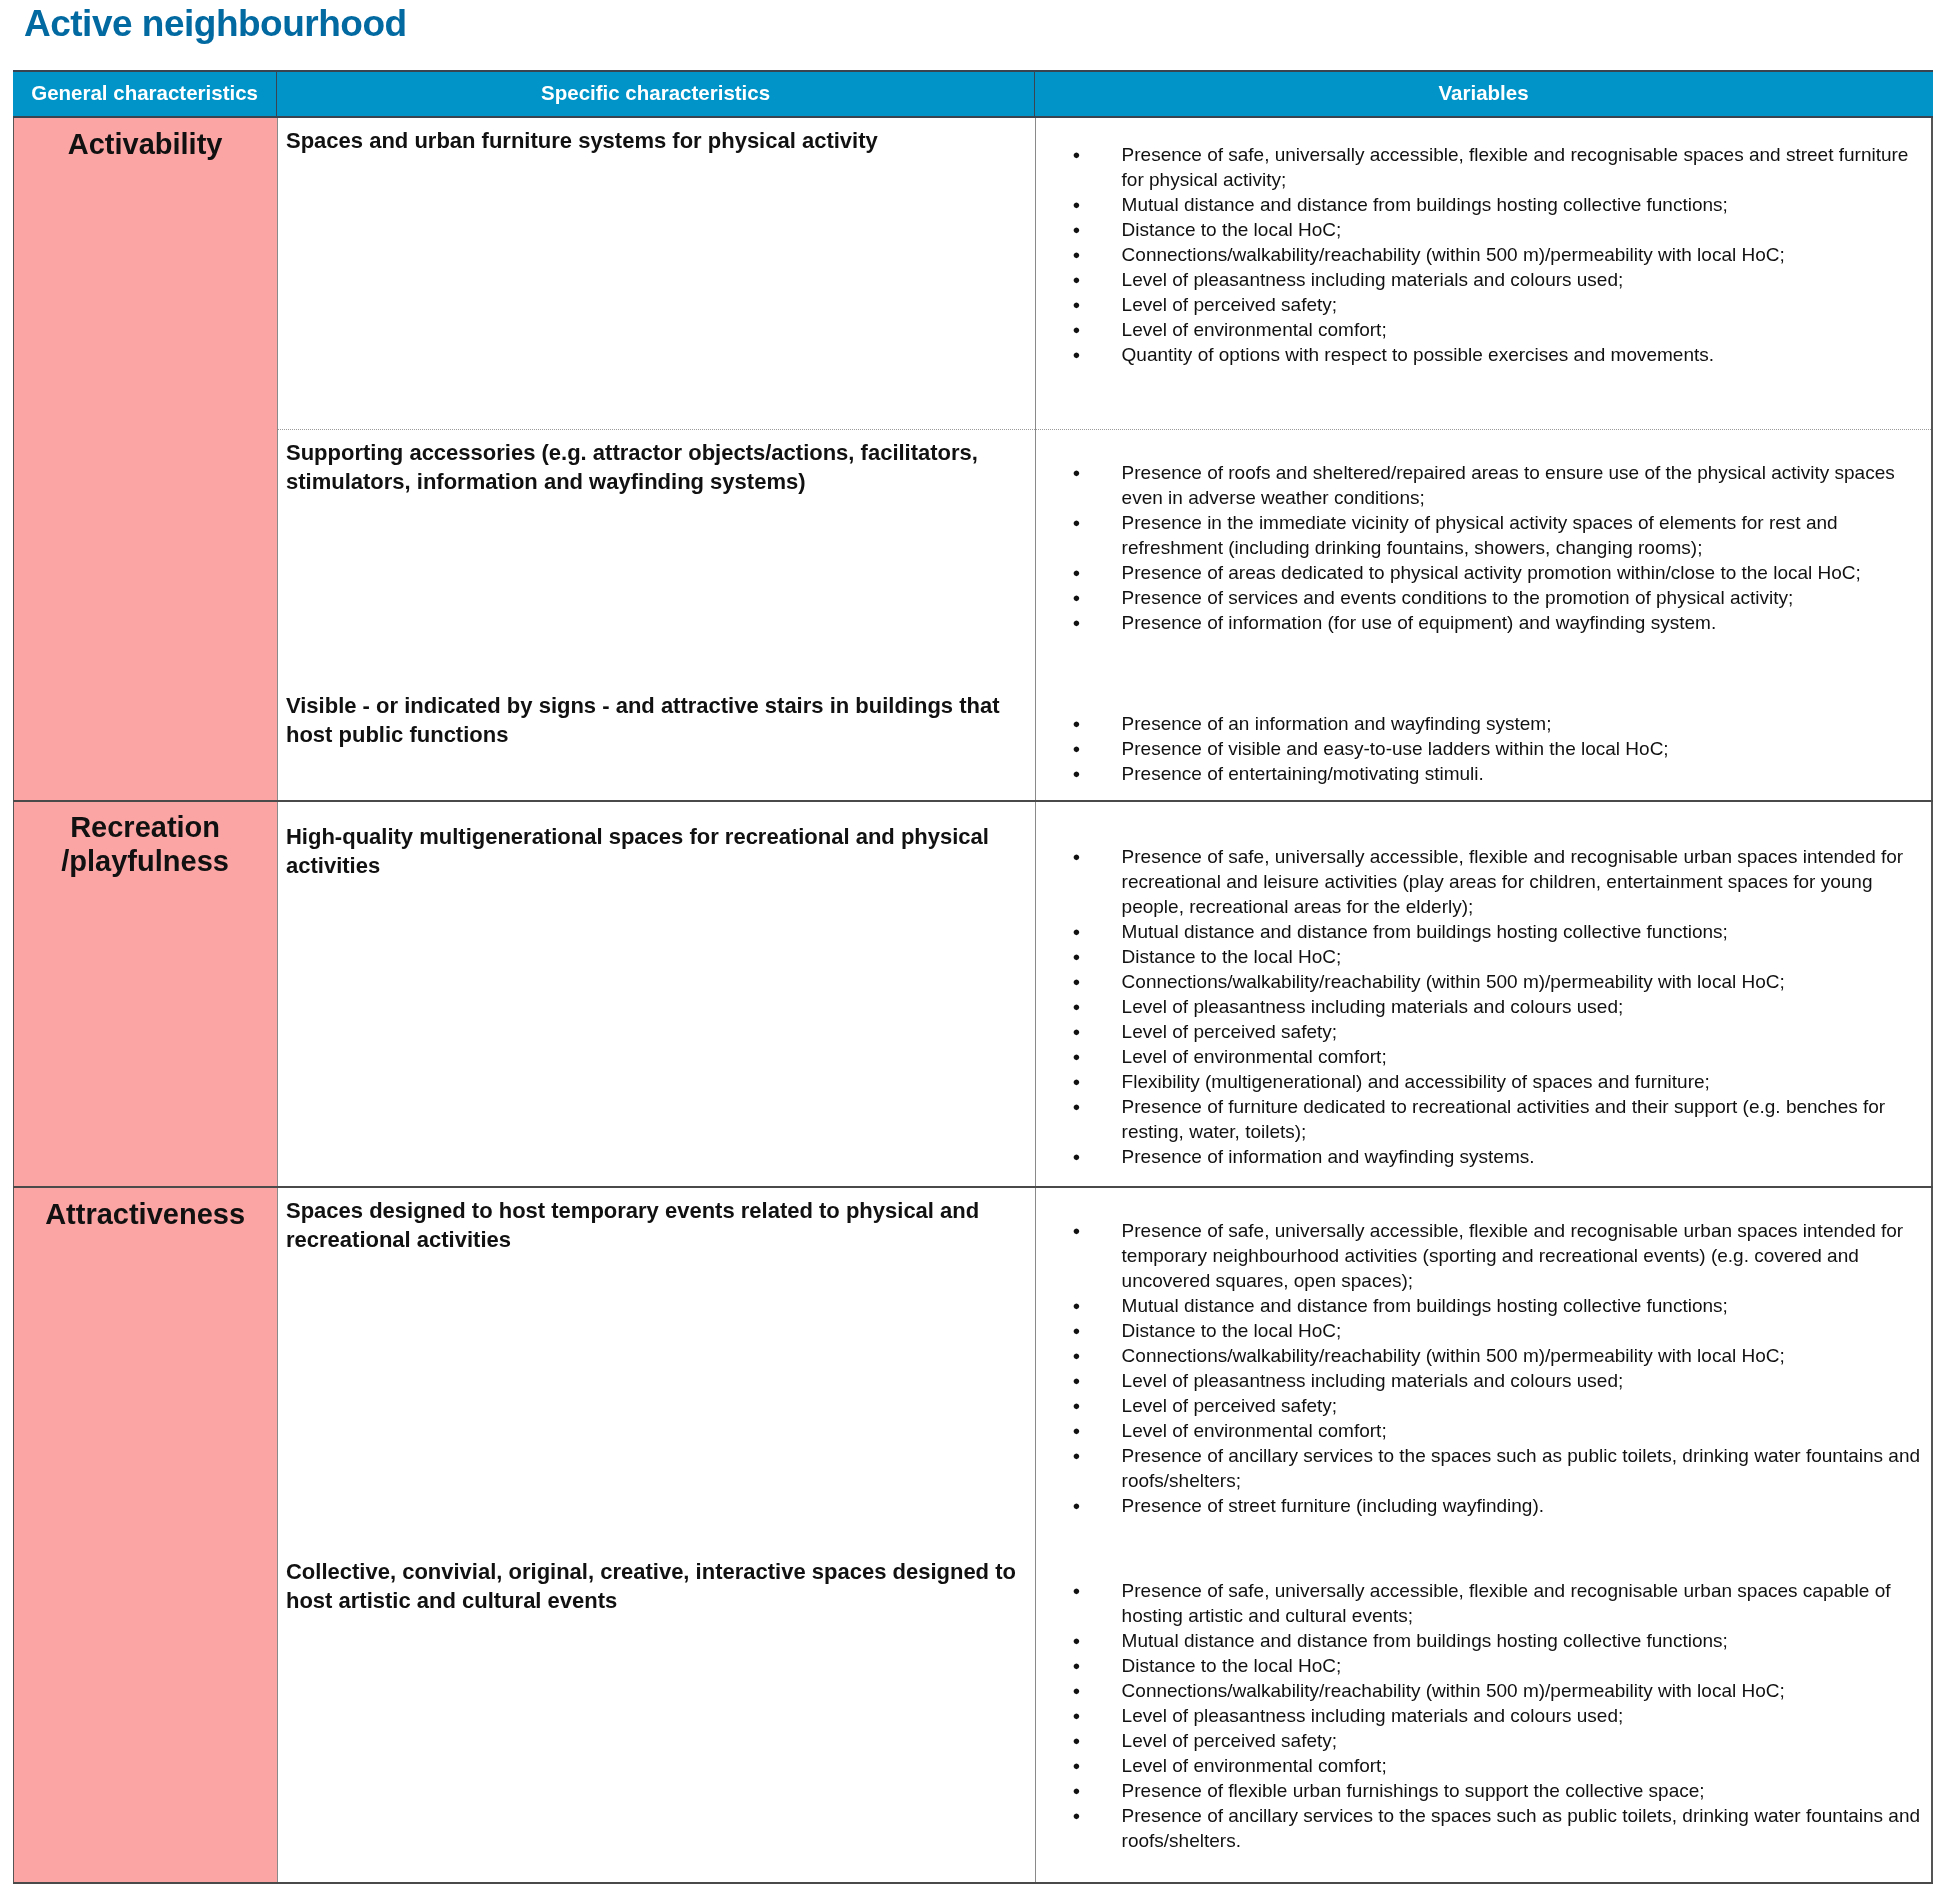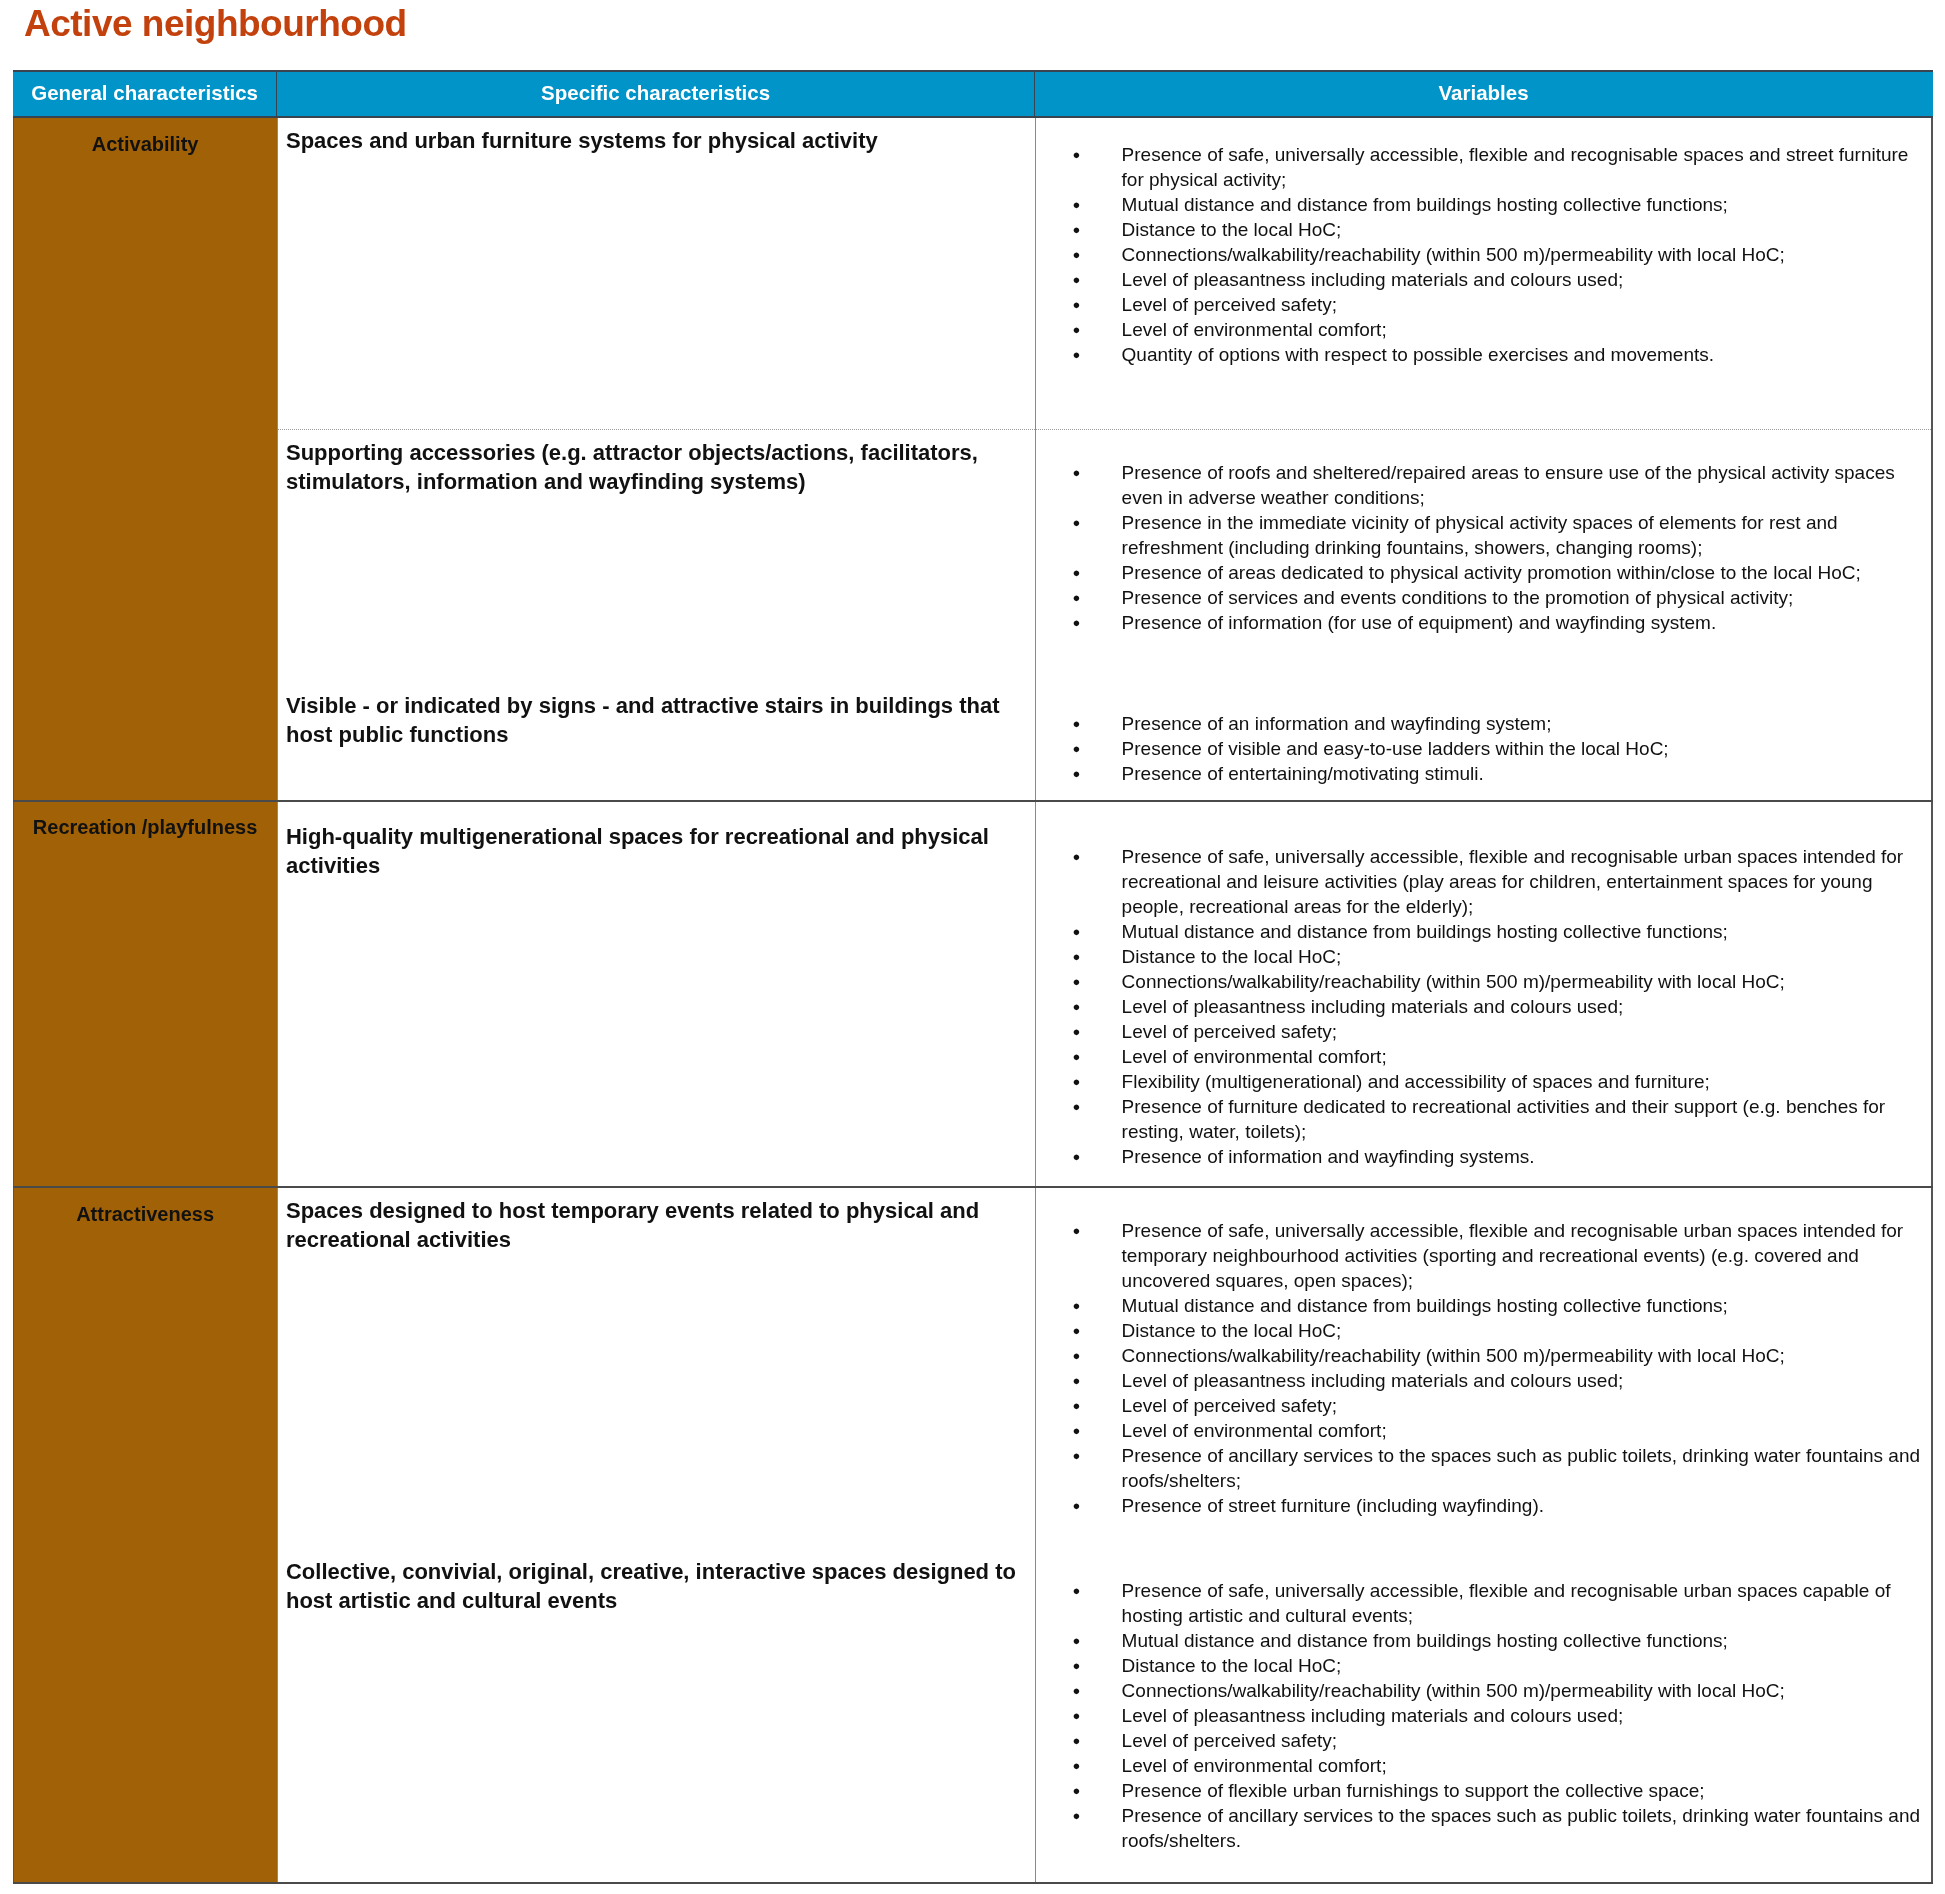--- a/index.html
+++ b/index.html
@@ -1,26 +1,26 @@
 <!DOCTYPE html>
 <html style="font-size:7.5px"><head>
 <meta charset="utf-8">
 <style>
   html, body { margin:0; padding:0; background:#ffffff; }
   body { width:1946px; height:1895px; position:relative; overflow:hidden; font-family:"Liberation Sans", sans-serif; color:#111; }
-  .title { position:absolute; left:24px; top:2.8px; font-size:37px; font-weight:bold; letter-spacing:-0.5px; color:#c2410c; }
+  .title { position:absolute; left:24px; top:2.8px; font-size:37px; font-weight:bold; letter-spacing:-0.5px; color:#0369a1; }
   .table { position:absolute; left:12.6px; top:70px; width:1920px; }
   .hdr { position:relative; height:48px; background:#0094C8; border-top:2.8px solid #3a4450; border-bottom:2.8px solid #3a4450; box-sizing:border-box; color:#fff; font-weight:bold; font-size:20.5px;text-align:right; }
   .hdr .c { position:absolute; top:0; height:42px; display:flex; align-items:center; justify-content:center; }
   .c1 { left:0; width:264px; }
   .c2 { left:264px; width:758px; }
   .c3 { left:1022px; width:898px; }
   .vline { position:absolute; top:0; bottom:0; width:1.9px; background:#3a4450; }
   .section { position:relative; border-bottom:2.8px solid #4a4a4a; box-sizing:border-box; }
-  .section .gen { position:absolute; left:0; top:0; bottom:0; width:264px; background:#a16207; border-left:1.4px solid #555; box-sizing:border-box; text-align:center; font-weight:bold; font-size:20px; line-height:34px; padding-top:9.3px; }
+  .section .gen { position:absolute; left:0; top:0; bottom:0; width:264px; background:#fca5a5; border-left:1.4px solid #555; box-sizing:border-box; text-align:center; font-weight:bold; font-size:29px; line-height:34px; padding-top:9.3px; }
   .section .divL { position:absolute; left:264px; top:0; bottom:0; width:1.4px; background:#8a8a8a; }
   .section .divR { position:absolute; left:1022px; top:0; bottom:0; width:1.4px; background:#8a8a8a; }
   .section .edgeR { position:absolute; right:0; top:0; bottom:0; width:1.9px; background:#555; }
   .sub { position:absolute; left:265px; right:1.9px; }
   .sub .spec { position:absolute; left:8.4px; top:8.4px; width:737px; font-weight:bold; font-size:22px; line-height:29px; }
   .sub .vars { position:absolute; left:769px; right:9.3px; margin:0; padding:0; list-style:none; font-size:19px; line-height:25px; }
   .sub .vars li { position:relative; padding-left:75px; }
   .sub .vars li::before { content:"\25CF"; position:absolute; left:26px; top:0; font-size:13px; }
   .dotted { position:absolute; left:265px; right:1.9px; height:0; border-top:1.4px dotted #9a9a9a; }
 </style>

